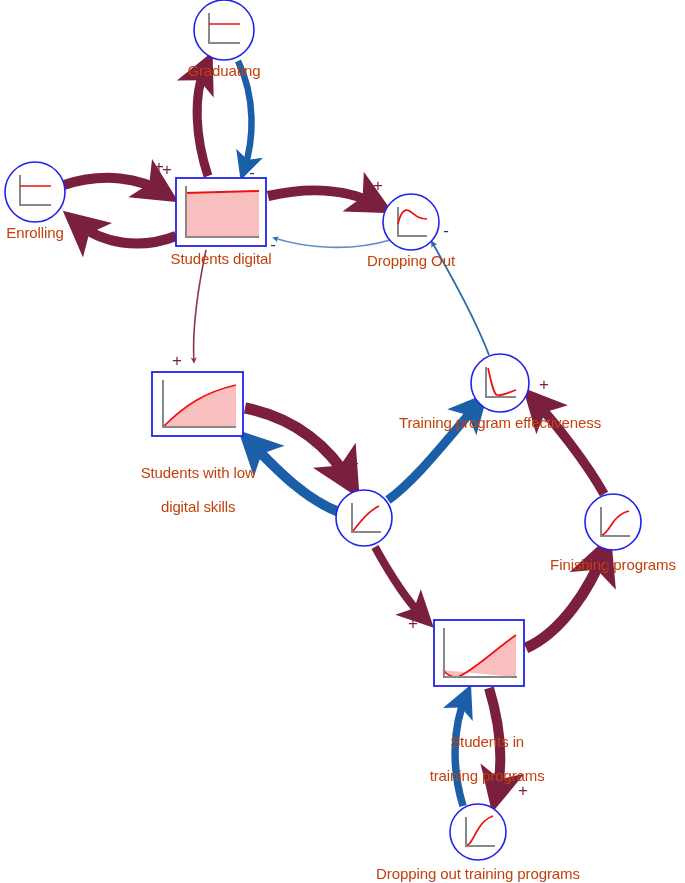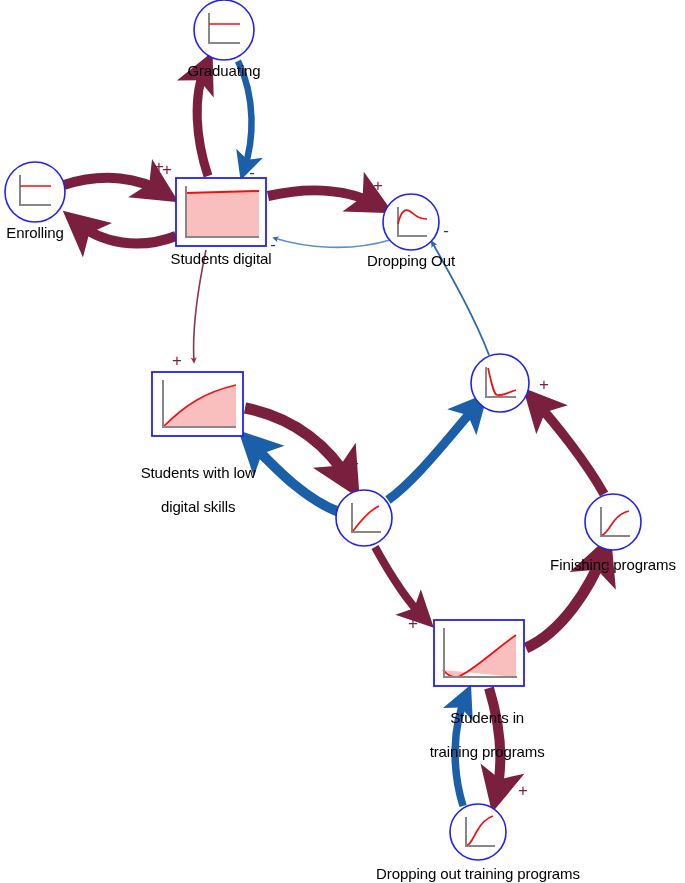--- a/index.html
+++ b/index.html
@@ -20,21 +20,21 @@
   }
   #diagram-svg {
     position: absolute;
     left: 0;
     top: 0;
     width: 685px;
     height: 883px;
   }
   .node-label {
     position: absolute;
-    color: #000000;
+    color: #c2410c;
     font-family: "Liberation Sans", sans-serif;
     font-size: 15px;
     line-height: 17px;
     text-align: center;
     white-space: pre;
     pointer-events: none;
     letter-spacing: -0.1px;
   }
   .sign-label {
     position: absolute;
@@ -204,25 +204,26 @@
 
   <div class="node-label" style="left:121px; top:250px; width:200px;">Students digital</div>
 
   <div class="node-label" style="left:90px; top:447px; width:200px;">
     <span>Students with low</span><br>
     <span>digital skills</span>
   </div>
 
   <div class="node-label" style="left:311px; top:252px; width:200px;">Dropping Out</div>
 
+  <div class="node-label" style="left:350px; top:414px; width:300px;">Training program effectiveness</div>
 
 
   <div class="node-label" style="left:513px; top:556px; width:200px;">Finishing programs</div>
 
-  <div class="node-label" style="left:379px; top:692px; width:200px;">
+  <div class="node-label" style="left:379px; top:716px; width:200px;">
     <span>Students in</span><br>
     <span>training programs</span>
   </div>
 
   <div class="node-label" style="left:328px; top:865px; width:300px;text-align:center;">Dropping out training programs</div>
 
   <div class="sign-label" style="left:158px; top:161px; width:18px;">+</div>
 
   <div class="sign-label neg" style="left:243px; top:164px; width:18px;">-</div>
 

